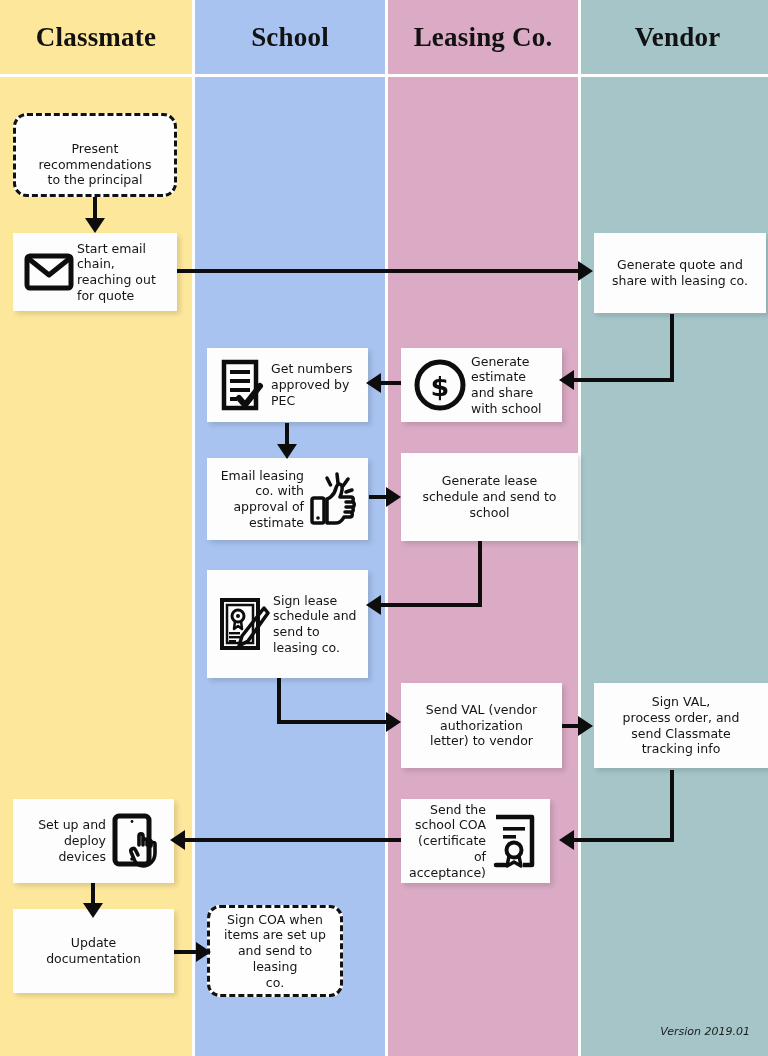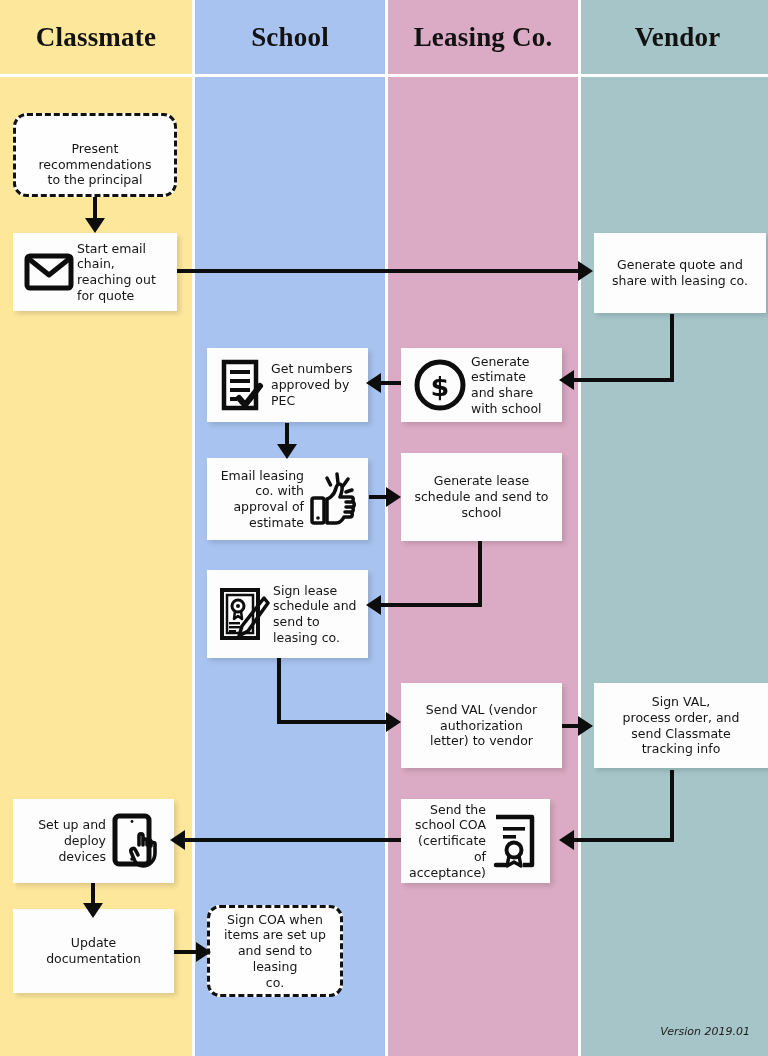--- a/index.html
+++ b/index.html
@@ -196,27 +196,27 @@
         <path d="M20 7 L23.5 14" stroke="#0d0d0d" stroke-width="3.5" stroke-linecap="round"></path>
         <path d="M41 8 L36 15" stroke="#0d0d0d" stroke-width="3.5" stroke-linecap="round"></path>
         <path d="M45 19 L39 21" stroke="#0d0d0d" stroke-width="3.5" stroke-linecap="round"></path>
         <rect x="5" y="27" width="12" height="25" rx="2" fill="none" stroke="#0d0d0d" stroke-width="3.5"></rect>
         <circle cx="11" cy="47" r="1.8" fill="#0d0d0d"></circle>
         <path d="M20 52 L20 28 C20 28 27 26 29 17 C30.5 11 36 12 35 19 C34.4 23 33 26 33 26 L44 26 C47 26 47 31 44 31 L39 31 L45 31 C48 31 48 36 45 36 L39 36 L44 36 C47 36 47 41 44 41 L38 41 L43 41 C46 41 46 46 43 46 L37 46 C37 46 34 52 29 52 Z" fill="none" stroke="#0d0d0d" stroke-width="3.5" stroke-linejoin="round"></path>
       </svg>
     </div>
   </div>
 
-  <div class="node t-center" style="left:401px;top:453px;width:161px;height:88px;padding:6px 8px;">
+  <div class="node t-center" style="left:401px;top:453px;width:177px;height:88px;padding:6px 8px;">
     <div class="txt">Generate lease
 schedule and send to
 school</div>
   </div>
 
-  <div class="node t-left" style="left:207px;top:570px;width:161px;height:88px;padding:6px 8px;">
+  <div class="node t-left" style="left:207px;top:570px;width:161px;height:108px;padding:6px 8px;">
     <div class="ico" style="width:58px;">
       <svg width="52" height="56" viewBox="0 0 52 56">
         <rect x="4" y="4" width="36" height="48" fill="none" stroke="#0d0d0d" stroke-width="4"></rect>
         <rect x="9" y="9" width="26" height="38" fill="none" stroke="#0d0d0d" stroke-width="2.5"></rect>
         <circle cx="20" cy="20" r="6" fill="none" stroke="#0d0d0d" stroke-width="3"></circle>
         <circle cx="20" cy="20" r="2" fill="#0d0d0d"></circle>
         <path d="M17 25 L16 33 L20 30 L24 33 L23 25" fill="none" stroke="#0d0d0d" stroke-width="2.5" stroke-linejoin="round"></path>
         <rect x="11" y="36" width="11" height="2.4" fill="#0d0d0d"></rect>
         <rect x="11" y="40" width="11" height="2.4" fill="#0d0d0d"></rect>
         <rect x="11" y="44" width="7" height="2.4" fill="#0d0d0d"></rect>

